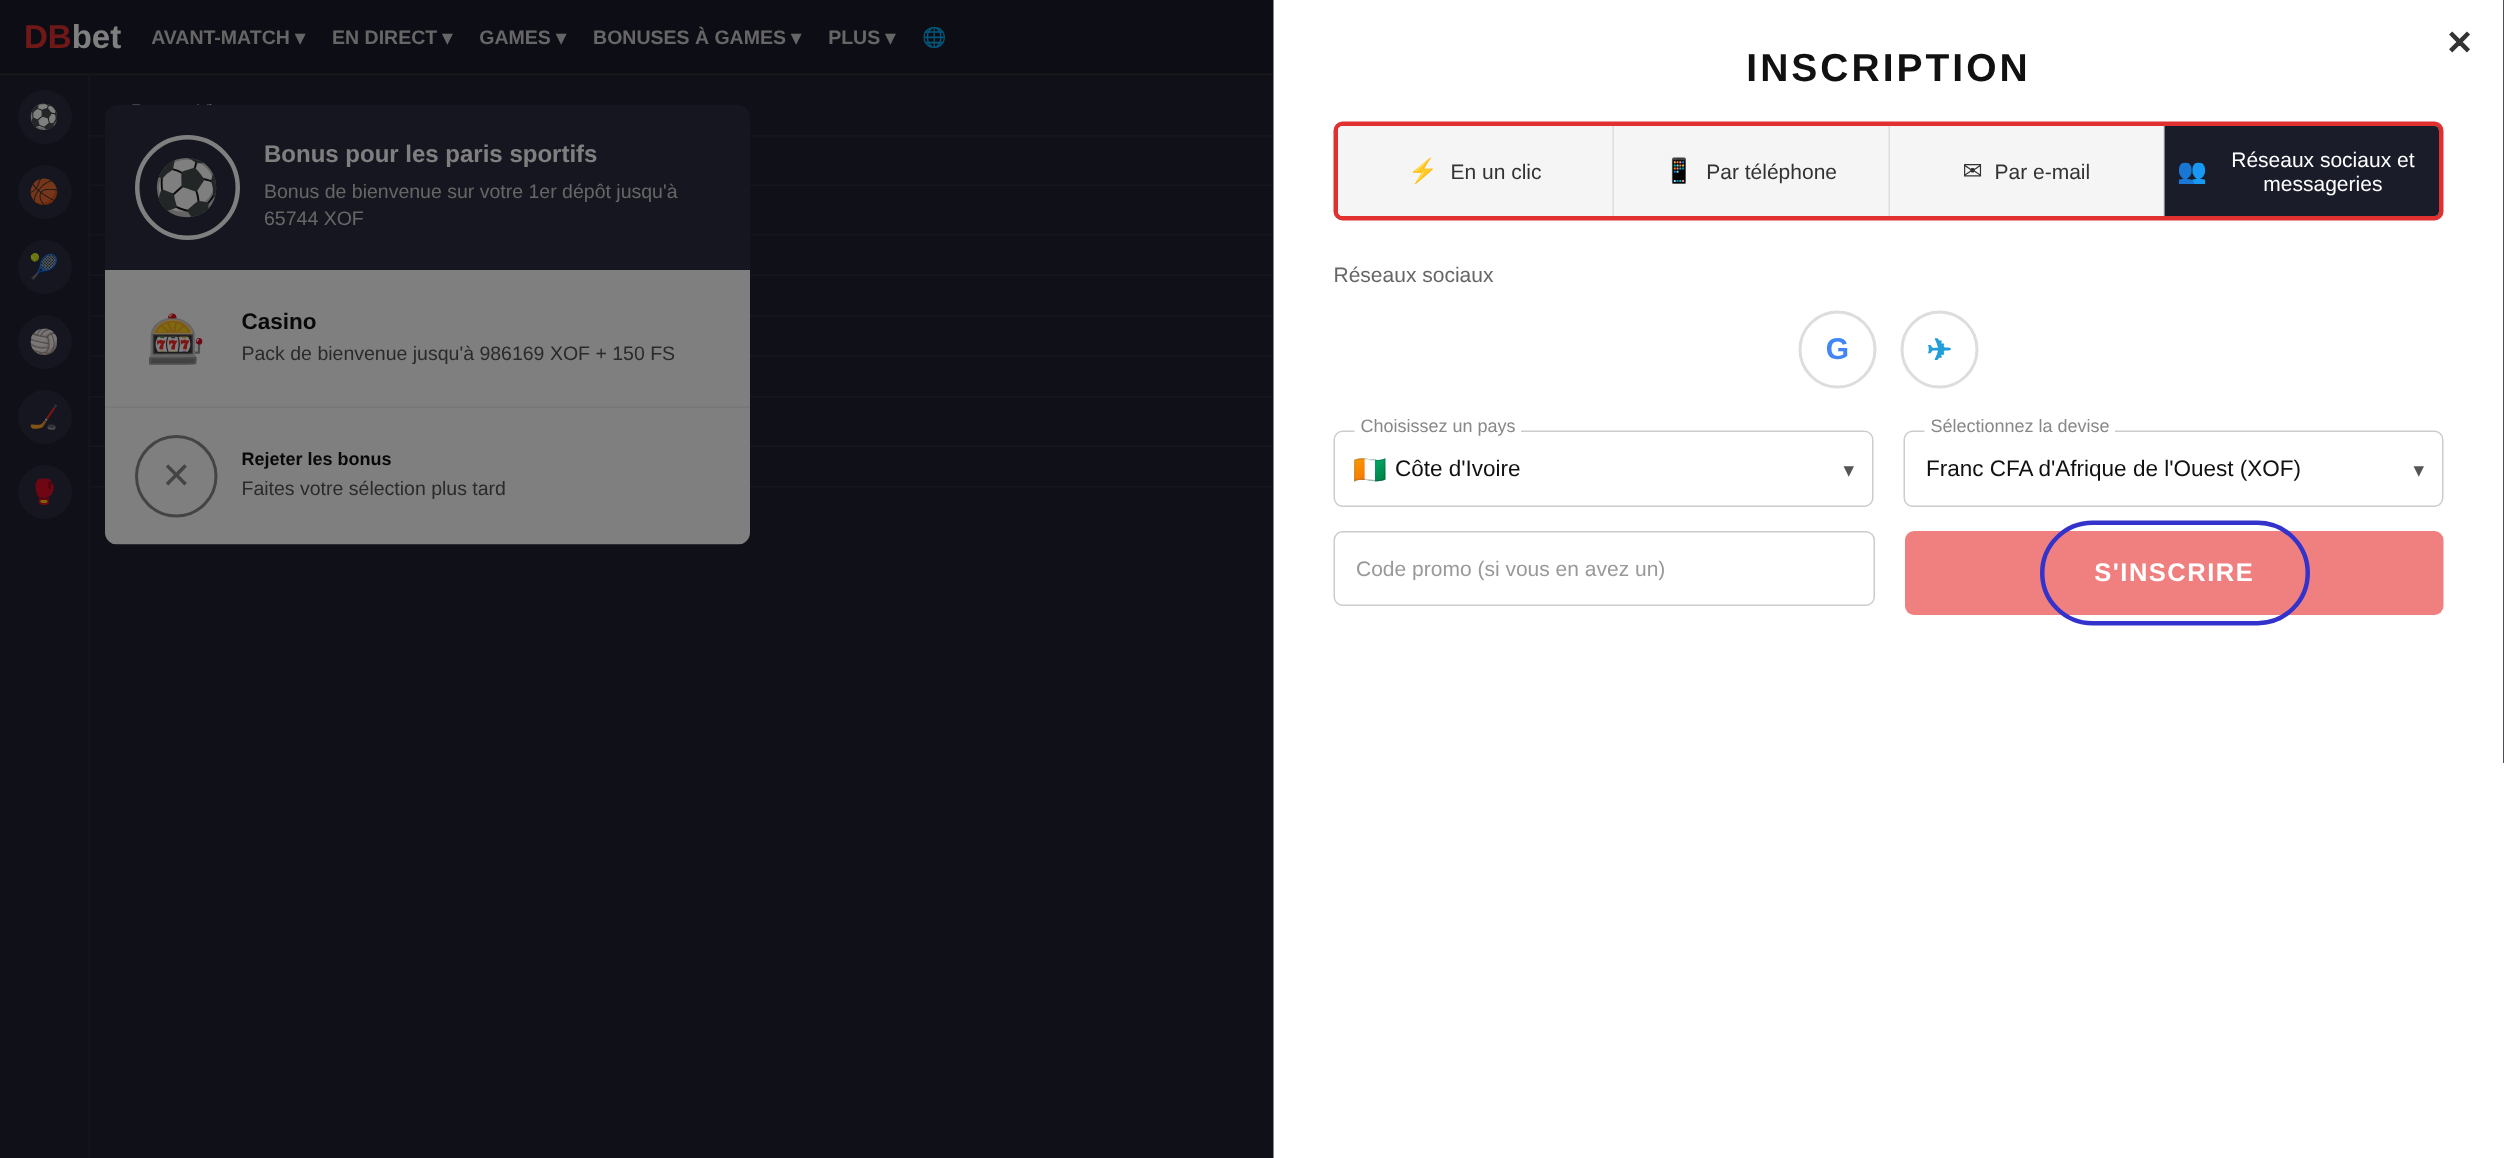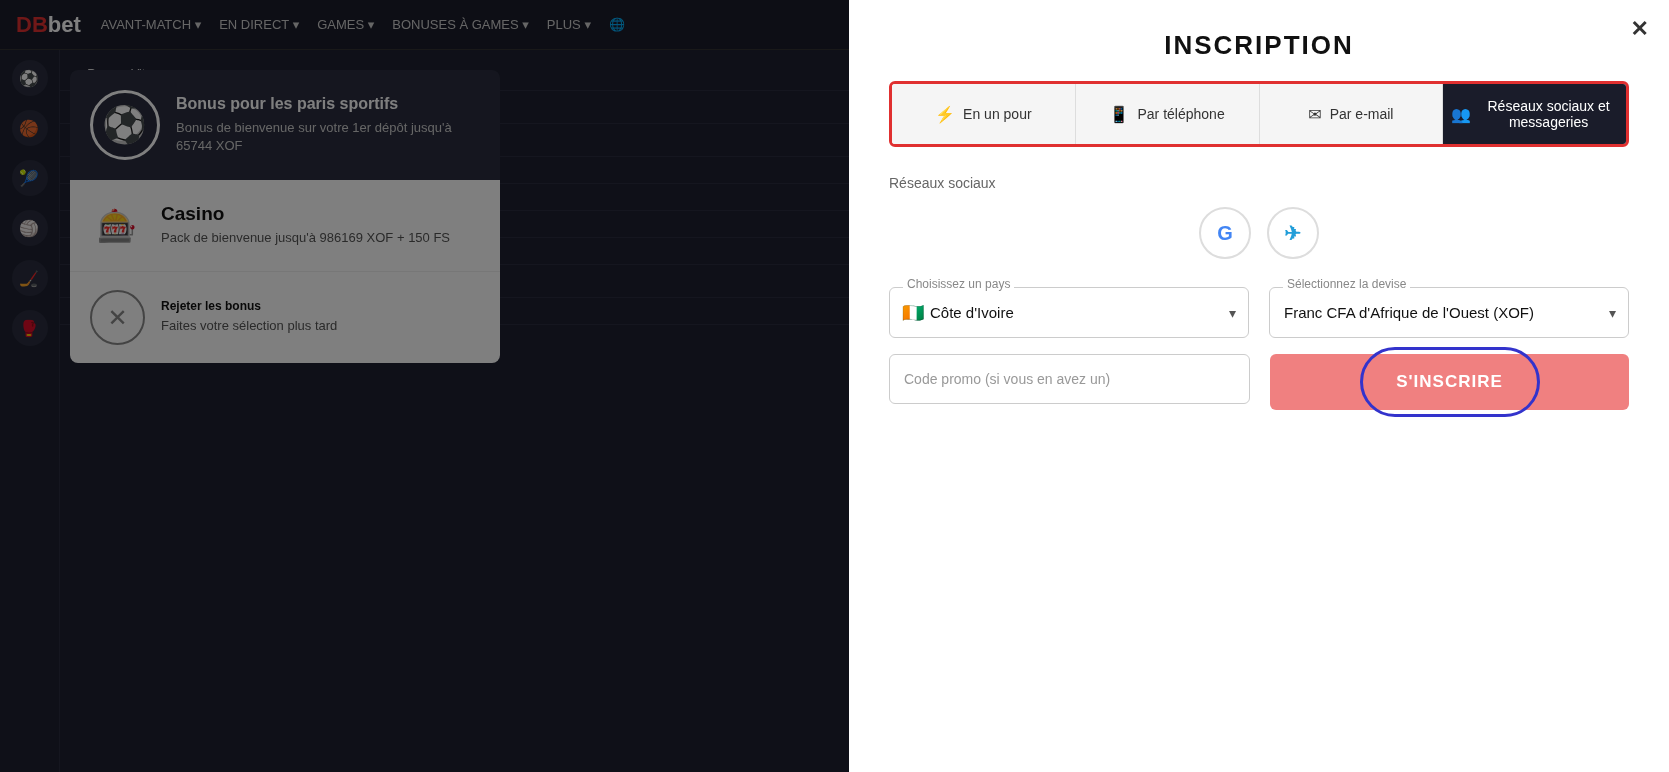--- a/index.html
+++ b/index.html
@@ -33,20 +33,21 @@
       font-size: 22px;
       font-weight: bold;
       color: #fff;
     }
     .logo span:first-child { color: #e03030; }
     .logo span:last-child { color: #fff; }
     .nav-items {
       display: flex;
       gap: 18px;
       align-items: center;
+      font-weight: bold;
     }
     .nav-item {
       color: #ccc;
       font-size: 13px;
       cursor: pointer;
       white-space: nowrap;
     }
     .nav-spacer { flex: 1; }
     .scratch-card-btn {
       color: #fff;
@@ -184,21 +185,21 @@
       width: 55px;
       height: 55px;
       display: flex;
       align-items: center;
       justify-content: center;
       font-size: 32px;
       flex-shrink: 0;
     }
     .casino-text h3 {
       color: #111;
-      font-size: 19px;
+      font-size: 15px;
       font-weight: bold;
       margin-bottom: 4px;
     }
     .casino-text p {
       color: #555;
       font-size: 13px;
       line-height: 1.4;
     }
     .bonus-reject {
       background: #fff;
@@ -602,21 +603,21 @@
     <div class="modal-overlay">
       <div class="modal">
 
         <button class="modal-close">✕</button>
 
         <h2 class="modal-title">INSCRIPTION</h2>
 
         <div class="tab-bar-wrapper">
           <button class="tab-btn">
             <span class="tab-icon">⚡</span>
-            <span>En un pour</span>
+            <span>En un clic</span>
           </button>
           <button class="tab-btn">
             <span class="tab-icon">📱</span>
             <span>Par téléphone</span>
           </button>
           <button class="tab-btn">
             <span class="tab-icon">✉</span>
             <span>Par e-mail</span>
           </button>
           <button class="tab-btn active">

